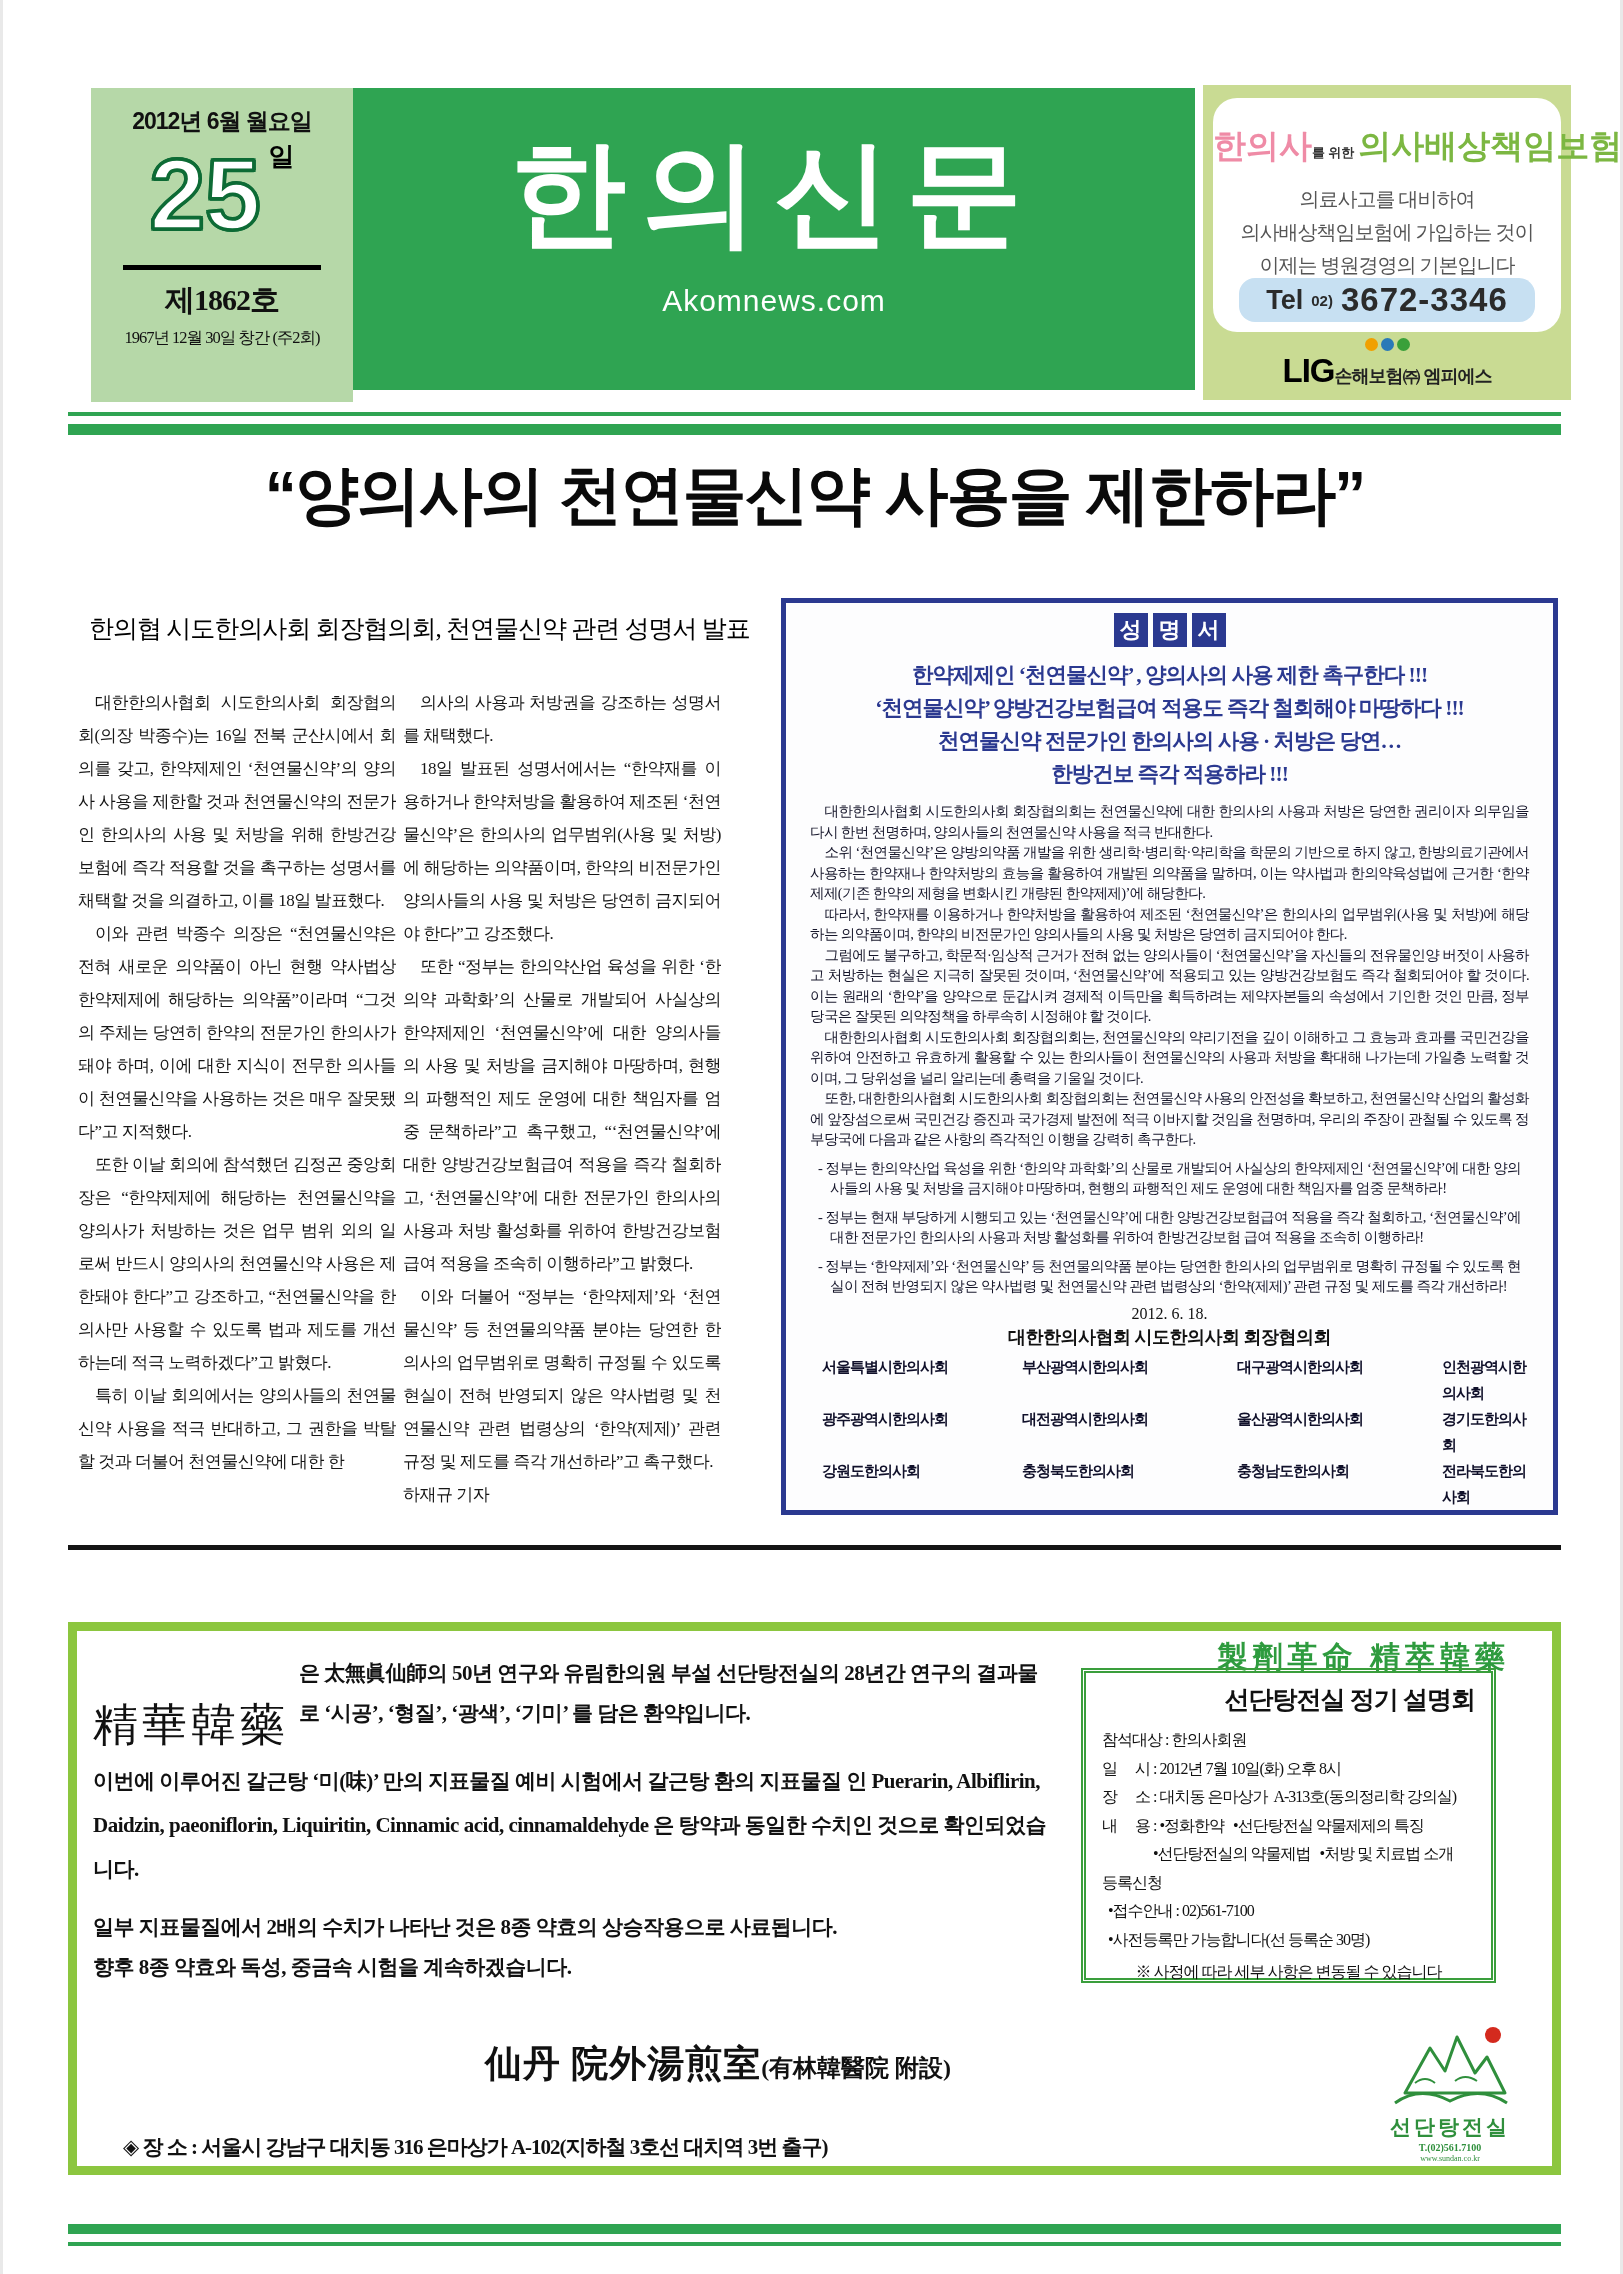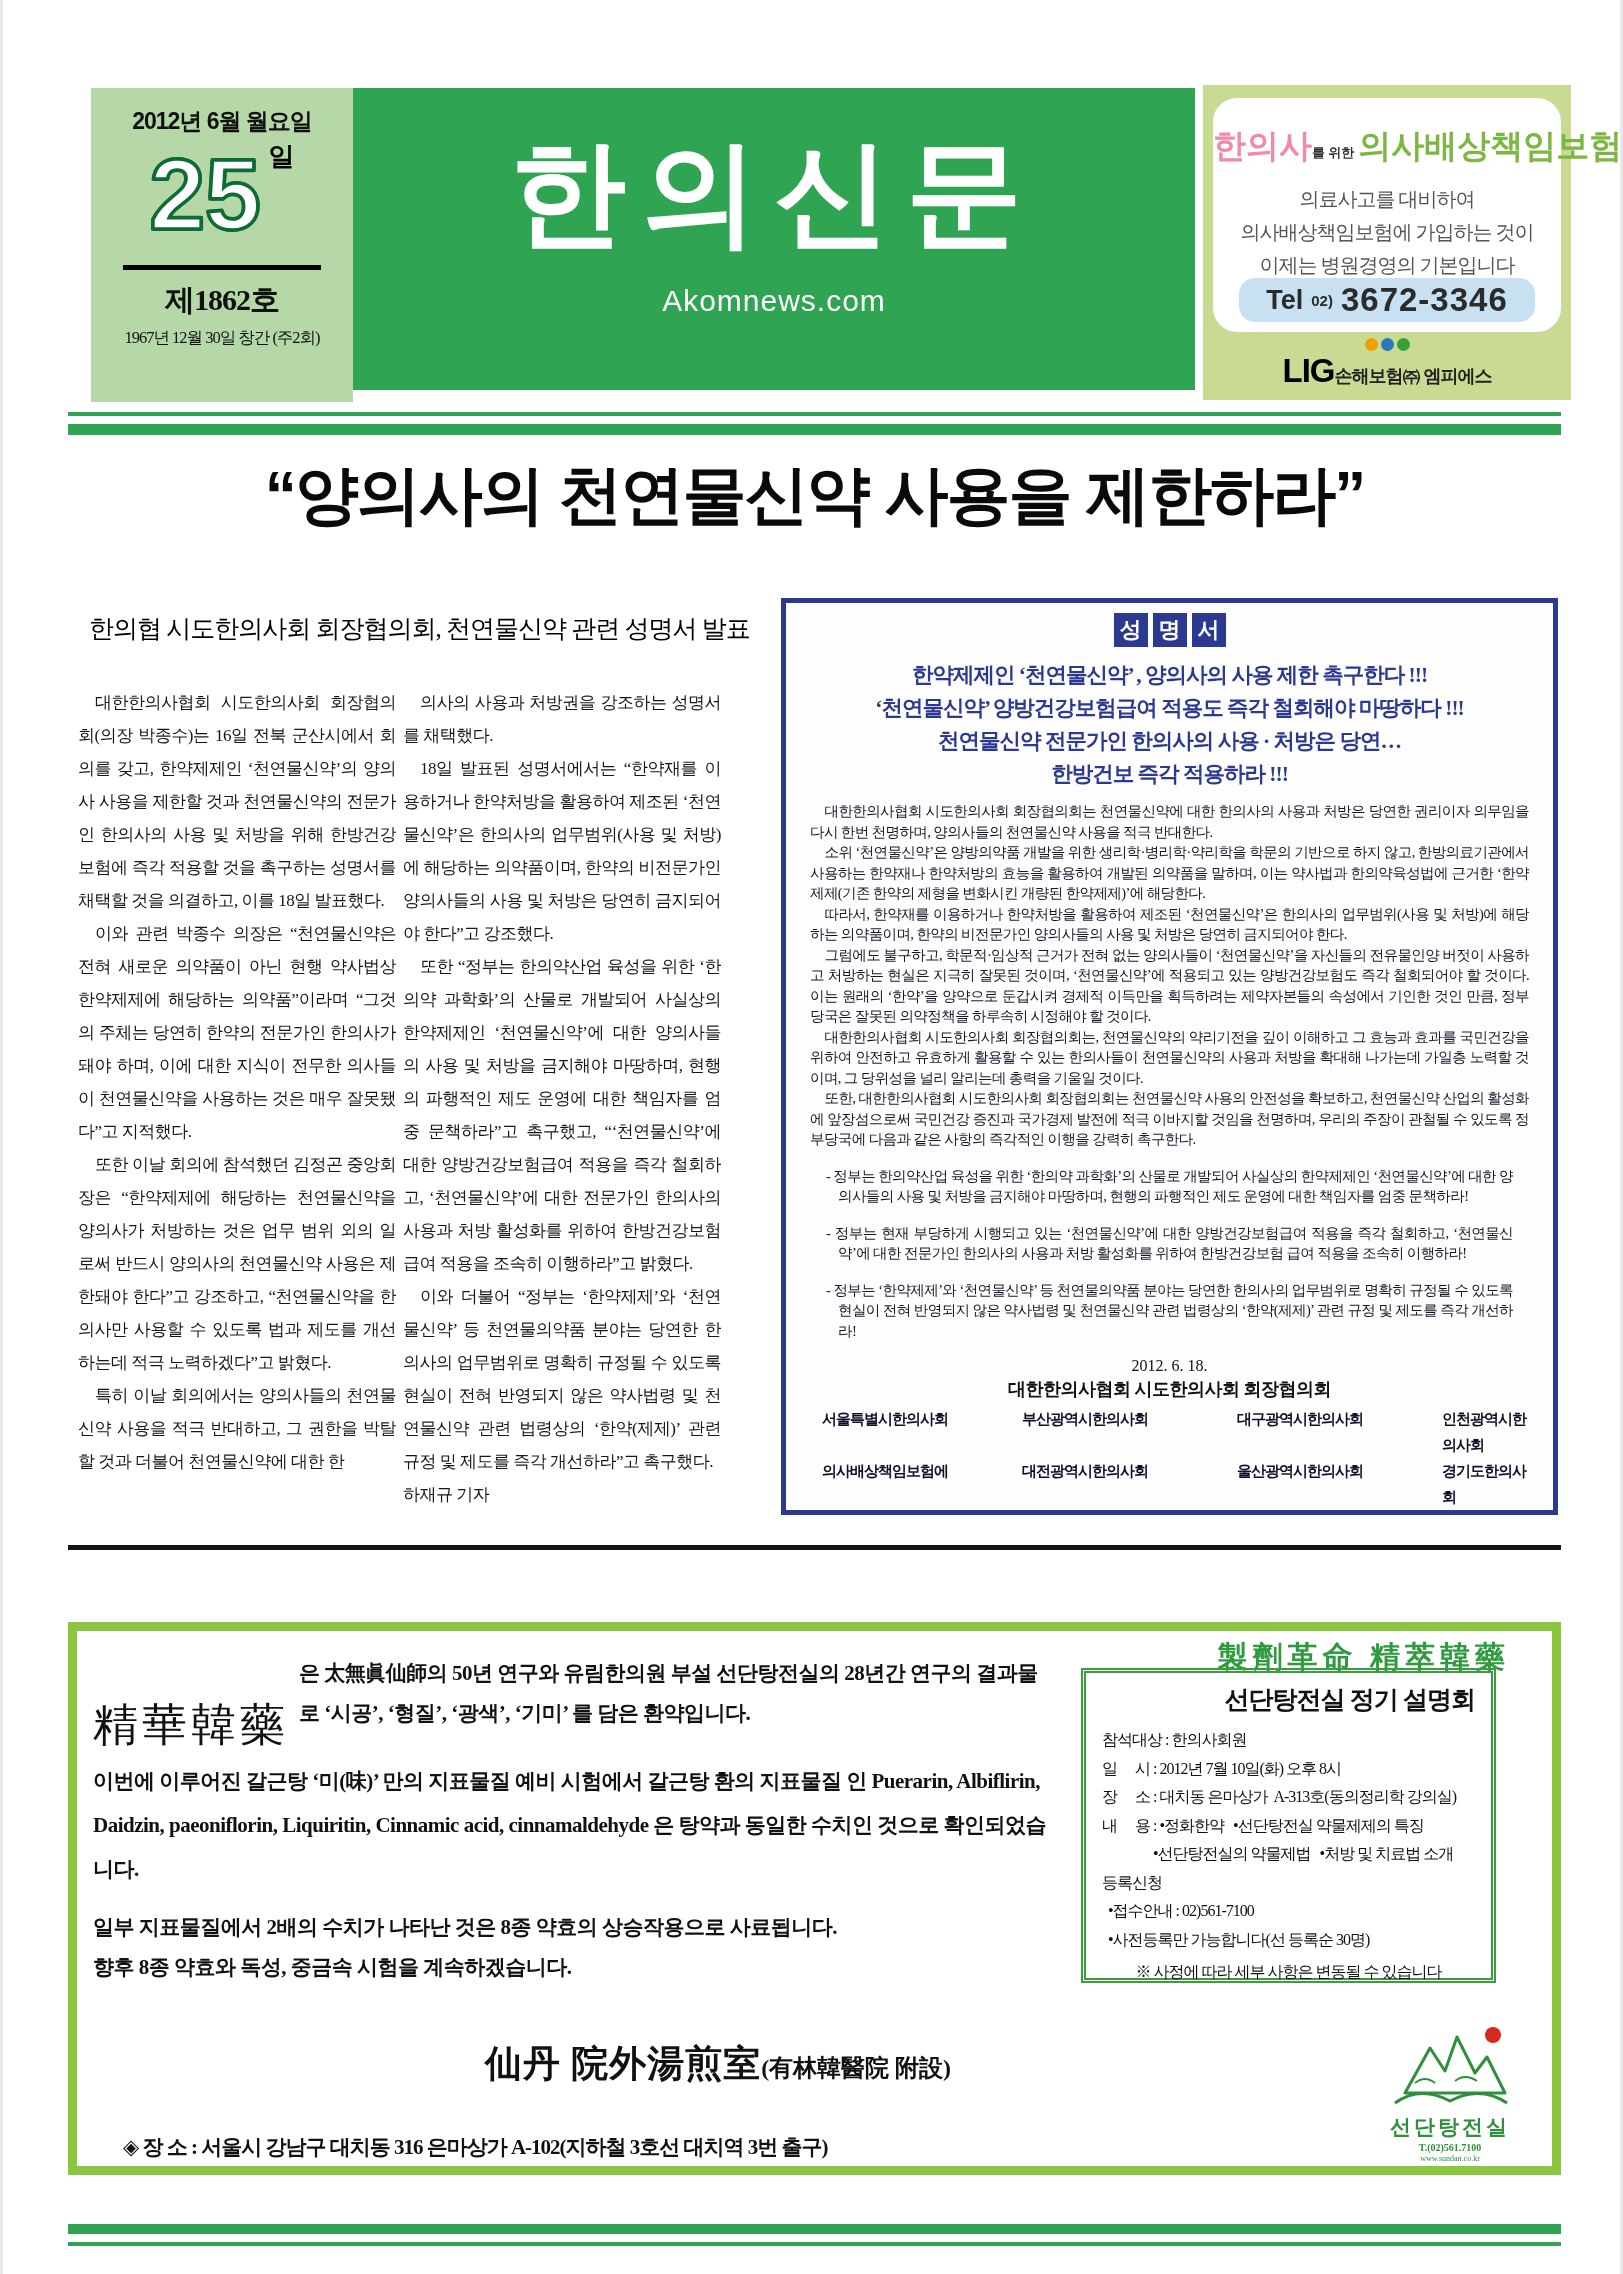--- a/index.html
+++ b/index.html
@@ -77,21 +77,21 @@
   .st-titlerow{display:flex;justify-content:center;gap:5px;}
   .st-title-char{width:34px;height:34px;background:#2b3990;color:#fff;font-size:22px;font-weight:bold;
                  display:flex;align-items:center;justify-content:center;}
   .st-headlines{margin-top:12px;}
   .st-headline{text-align:center;color:#2b3990;font-weight:bold;font-size:21.5px;line-height:33px;
                letter-spacing:-1px;}
   .st-body{margin-top:10px;font-size:14.5px;line-height:20.5px;text-align:justify;color:#15152a;
            letter-spacing:-0.6px;}
   .st-body p{margin:0;text-indent:1em;}
   .st-demands{font-size:14.5px;line-height:20.5px;text-align:justify;color:#15152a;letter-spacing:-0.6px;}
-  .st-demands p{margin:16px;padding-left:12px;text-indent:-12px;}
+  .st-demands p{margin:8px;padding-left:12px;text-indent:-12px;}
   .st-date{text-align:center;font-size:16px;margin-top:5px;}
   .st-sig{text-align:center;font-size:18px;font-weight:bold;margin-top:2px;letter-spacing:-0.5px;}
   .st-grid{display:grid;grid-template-columns:200px 215px 205px auto;margin-top:5px;padding-left:12px;
            font-size:15px;font-weight:bold;line-height:26px;letter-spacing:-1px;color:#10102a;}
 
   
   .bottom-ad{position:absolute;left:65px;top:1622px;width:1493px;height:553px;box-sizing:border-box;
              border:9px solid #8cc63f;background:#fff;}
   .ba-slogan{position:absolute;right:42px;top:6px;color:#2e9b3e;font-size:30px;font-weight:bold;
              letter-spacing:5px;}
@@ -216,21 +216,21 @@
         <p>- 정부는 현재 부당하게 시행되고 있는 ‘천연물신약’에 대한 양방건강보험급여 적용을 즉각 철회하고, ‘천연물신약’에 대한 전문가인 한의사의 사용과 처방 활성화를 위하여 한방건강보험 급여 적용을 조속히 이행하라!</p>
         <p>- 정부는 ‘한약제제’와 ‘천연물신약’ 등 천연물의약품 분야는 당연한 한의사의 업무범위로 명확히 규정될 수 있도록 현실이 전혀 반영되지 않은 약사법령 및 천연물신약 관련 법령상의 ‘한약(제제)’ 관련 규정 및 제도를 즉각 개선하라!</p>
       </div>
     <div class="st-date">2012. 6. 18.</div>
     <div class="st-sig">대한한의사협회 시도한의사회 회장협의회</div>
     <div class="st-grid">
         <div>서울특별시한의사회</div>
         <div>부산광역시한의사회</div>
         <div>대구광역시한의사회</div>
         <div>인천광역시한의사회</div>
-        <div>의사배상책임보험에</div>
+        <div>광주광역시한의사회</div>
         <div>대전광역시한의사회</div>
         <div>울산광역시한의사회</div>
         <div>경기도한의사회</div>
         <div>강원도한의사회</div>
         <div>충청북도한의사회</div>
         <div>충청남도한의사회</div>
         <div>전라북도한의사회</div>
         <div>전라남도한의사회</div>
         <div>경상북도한의사회</div>
         <div>경상남도한의사회</div>

